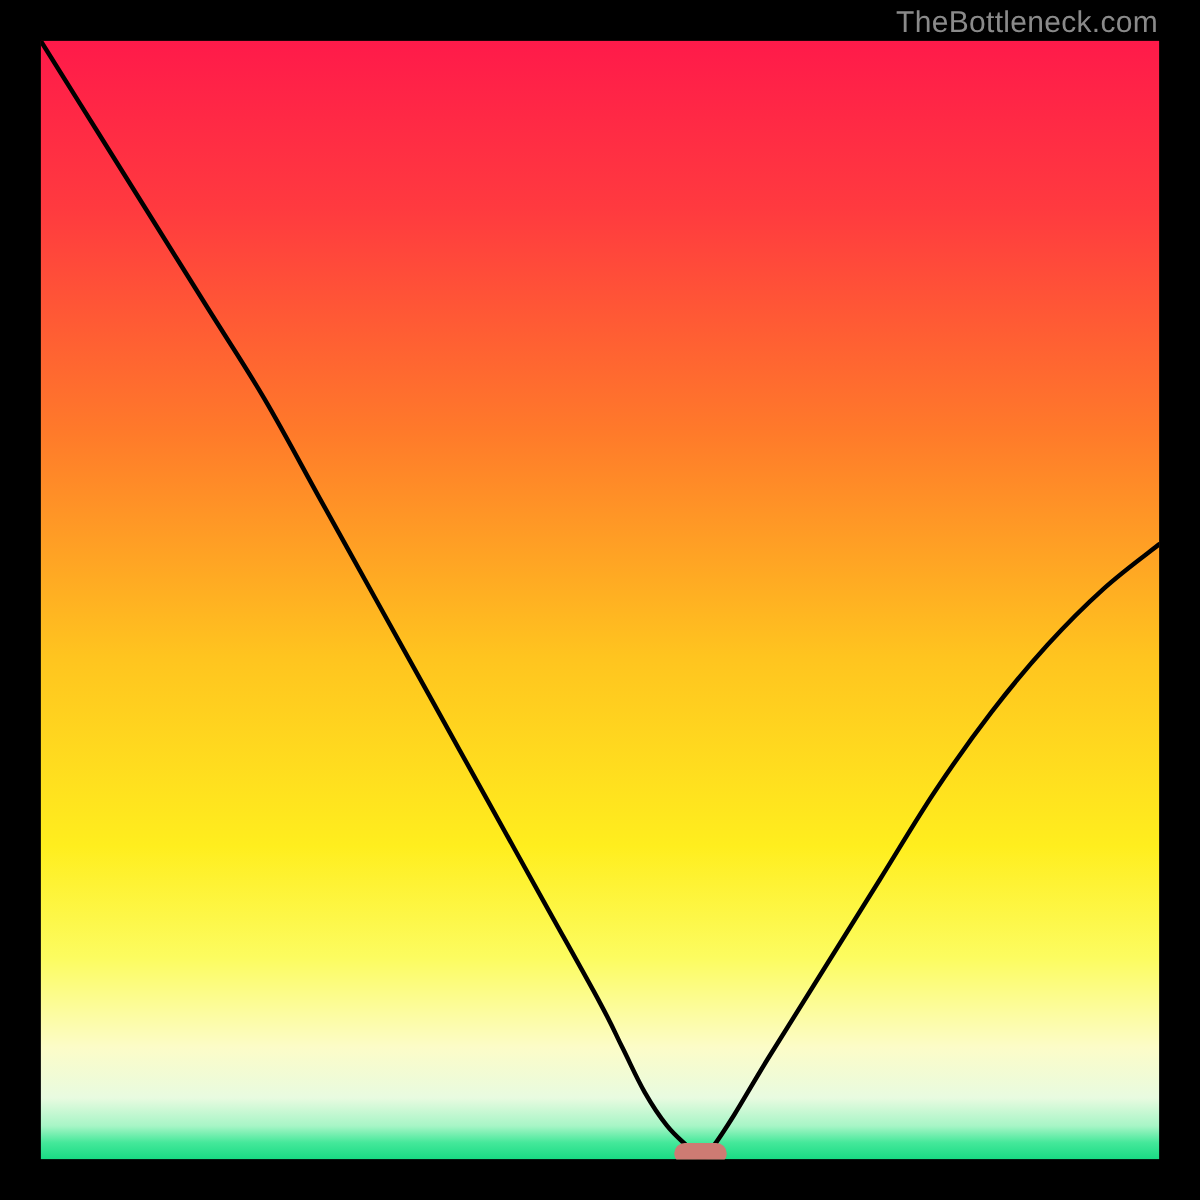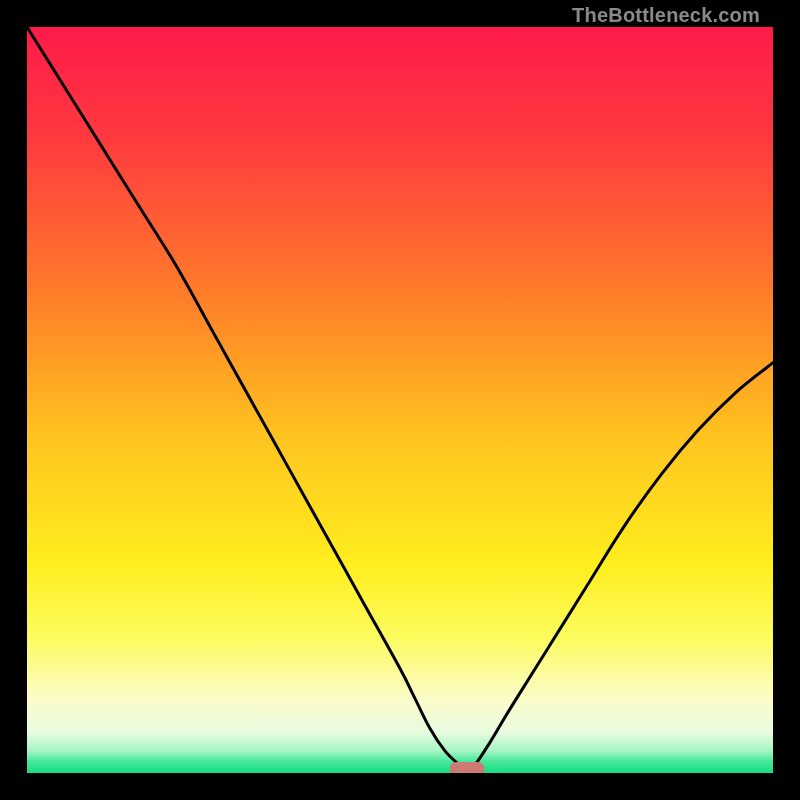--- a/index.html
+++ b/index.html
@@ -28,23 +28,23 @@
   .gradient-bg {
     position: absolute;
     left: 0;
     top: 0;
     width: 100%;
     height: 100%;
   }
   .watermark {
     position: absolute;
     top: 4px;
-    right: 40px;
+    right: 28px;
     font-size: 20px;
-    font-weight: 700;
+    font-weight: 400;
     color: #8a8a8a;
     letter-spacing: 0.2px;
   }
   .curve-svg {
     position: absolute;
     left: 0;
     top: 0;
     width: 100%;
     height: 100%;
   }

